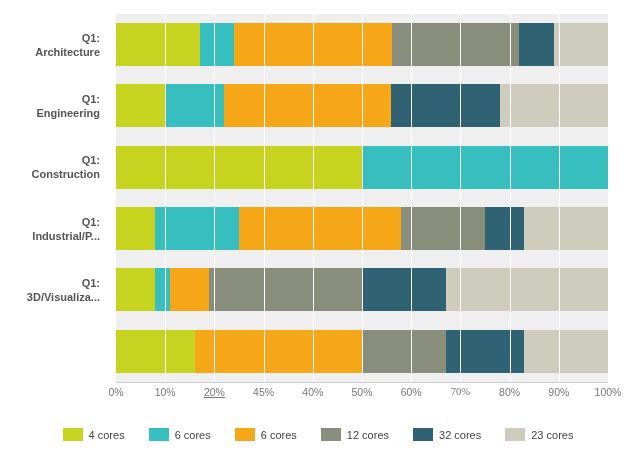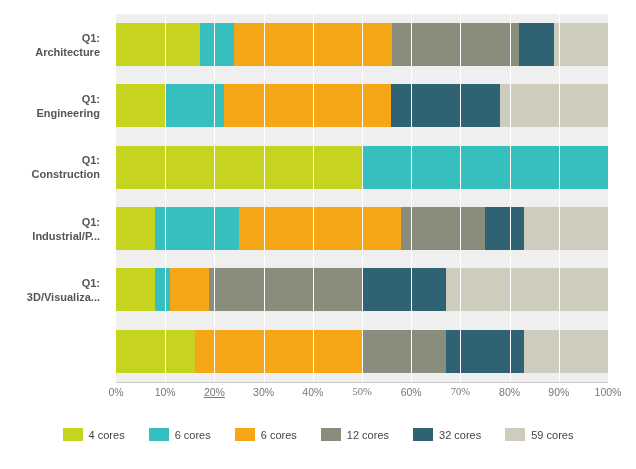--- a/index.html
+++ b/index.html
@@ -255,23 +255,23 @@
         <div class="gridline" style="left: 90%; background: rgb(255, 255, 255);"></div>
         <div class="gridline" style="left: 100%; background: rgb(255, 255, 255);"></div>
       </div>
 
     <div class="axis-line"></div>
 
     <div class="x-ticks" id="x-ticks">
         <div class="x-tick" style="left: 0%;">0%</div>
         <div class="x-tick" style="left: 10%;">10%</div>
         <div class="x-tick" style="left: 20%; text-decoration: underline;">20%</div>
-        <div class="x-tick" style="left: 30%;">30%</div>
+        <div class="x-tick" style="left: 30%;">45%</div>
         <div class="x-tick" style="left: 40%;">40%</div>
-        <div class="x-tick" style="left: 50%; font-family: Liberation Serif, serif;">50%</div>
+        <div class="x-tick" style="left: 50%;">50%</div>
         <div class="x-tick" style="left: 60%;">60%</div>
         <div class="x-tick" style="left: 70%; font-family: Liberation Serif, serif;">70%</div>
         <div class="x-tick" style="left: 80%;">80%</div>
         <div class="x-tick" style="left: 90%;">90%</div>
         <div class="x-tick" style="left: 100%;">100%</div>
       </div>
   </div>
 
   <div class="legend" id="legend">
       <div class="legend-item">
@@ -289,17 +289,17 @@
       <div class="legend-item">
         <span class="legend-swatch" style="background: rgb(137, 141, 124);"></span>
         <span class="legend-text">12 cores</span>
       </div>
       <div class="legend-item">
         <span class="legend-swatch" style="background: rgb(47, 99, 116);"></span>
         <span class="legend-text">32 cores</span>
       </div>
       <div class="legend-item">
         <span class="legend-swatch" style="background: rgb(206, 204, 189);"></span>
-        <span class="legend-text">59 cores</span>
+        <span class="legend-text">23 cores</span>
       </div>
     </div>
 
 </div>
 
 </body></html>

